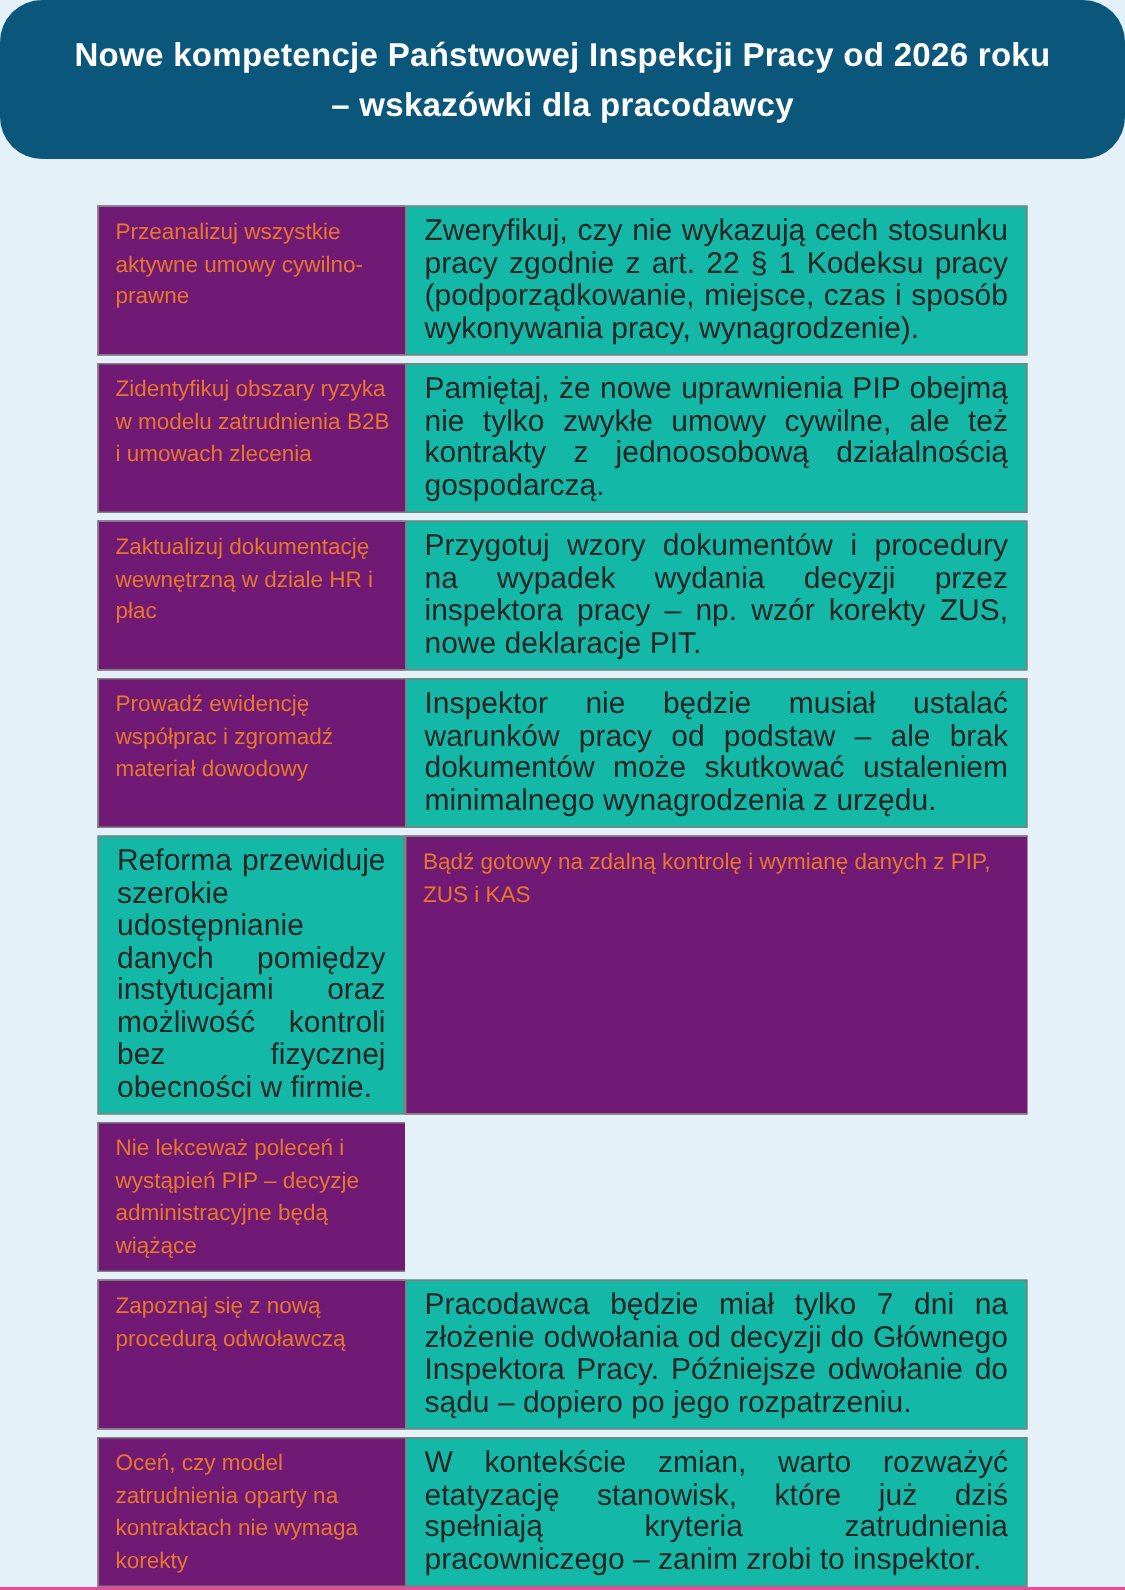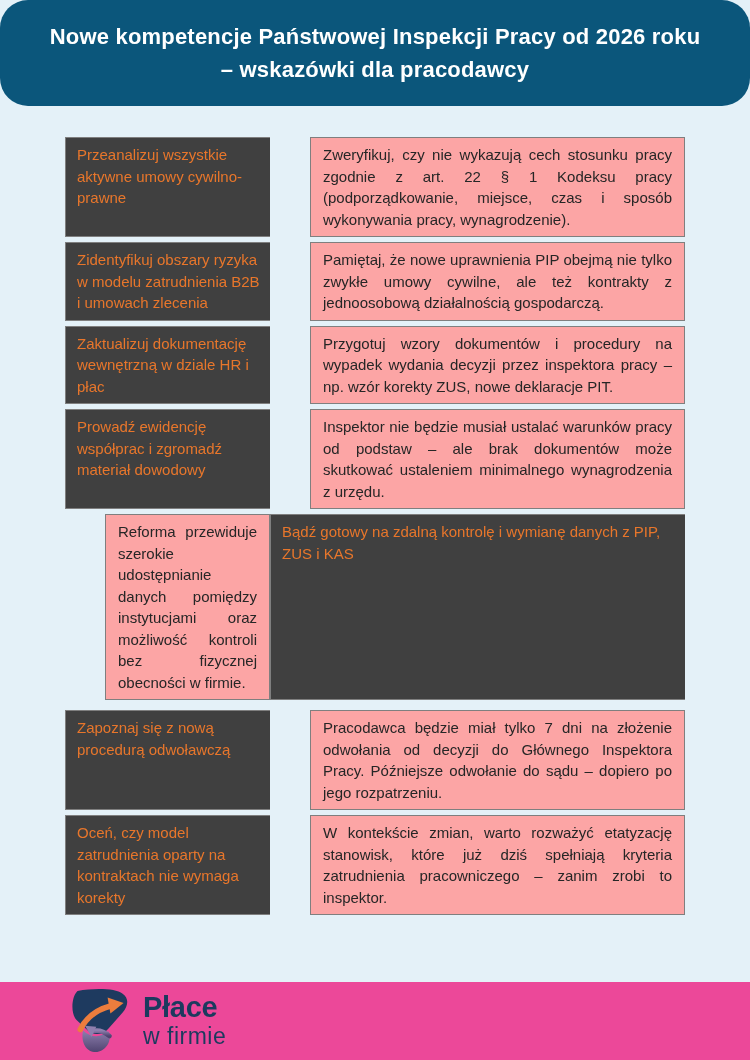--- a/index.html
+++ b/index.html
@@ -26,29 +26,28 @@
 
   
   .content{flex:1 1 auto;padding-top:31px;}
   .table{
     width:620px;margin:0 auto 0 65px;
     display:flex;flex-direction:column;gap:5px;
   }
   .row{display:grid;grid-template-columns:205px 1fr;}
   .cell{box-sizing:border-box;border:1px solid #7F7F7F;padding:6px 12px;}
   .cell.action{
-    background:#404040;border-right:none;
+    background:#701a75;border-right:none;
     color:#E8762B;font-size:15px;line-height:21.5px;
     padding-left:11px;padding-right:8px;
   }
   .cell.detail{
-    background:#fca5a5;
-    color:#262626;font-size:15px;line-height:21.5px;
+    background:#14b8a6;
+    color:#262626;font-size:20px;line-height:21.5px;
     text-align:justify;
-    margin-left:40px;
   }
 
   
   .footer{
     height:78px;flex:0 0 78px;
     background:#ec4899;
     display:flex;align-items:center;
     padding-left:68px;box-sizing:border-box;
   }
   .logo{display:flex;align-items:center;gap:9px;}
@@ -86,20 +85,21 @@
       </div>
       <div class="row">
         <div class="cell action">Prowadź ewidencję współprac i zgromadź materiał dowodowy</div>
         <div class="cell detail">Inspektor nie będzie musiał ustalać warunków pracy od podstaw – ale brak dokumentów może skutkować ustaleniem minimalnego wynagrodzenia z urzędu.</div>
       </div>
       <div class="row">
         <div class="cell detail">Reforma przewiduje szerokie udostępnianie danych pomiędzy instytucjami oraz możliwość kontroli bez fizycznej obecności w firmie.</div>
         <div class="cell action">Bądź gotowy na zdalną kontrolę i wymianę danych z PIP, ZUS i KAS</div>
       </div>
       <div class="row">
+        <div class="cell action">Nie lekceważ poleceń i wystąpień PIP – decyzje administracyjne będą wiążące</div>
       </div>
       <div class="row">
         <div class="cell action">Zapoznaj się z nową procedurą odwoławczą</div>
         <div class="cell detail">Pracodawca będzie miał tylko 7 dni na złożenie odwołania od decyzji do Głównego Inspektora Pracy. Późniejsze odwołanie do sądu – dopiero po jego rozpatrzeniu.</div>
       </div>
       <div class="row">
         <div class="cell action">Oceń, czy model zatrudnienia oparty na kontraktach nie wymaga korekty</div>
         <div class="cell detail">W kontekście zmian, warto rozważyć etatyzację stanowisk, które już dziś spełniają kryteria zatrudnienia pracowniczego – zanim zrobi to inspektor.</div>
       </div>
 

